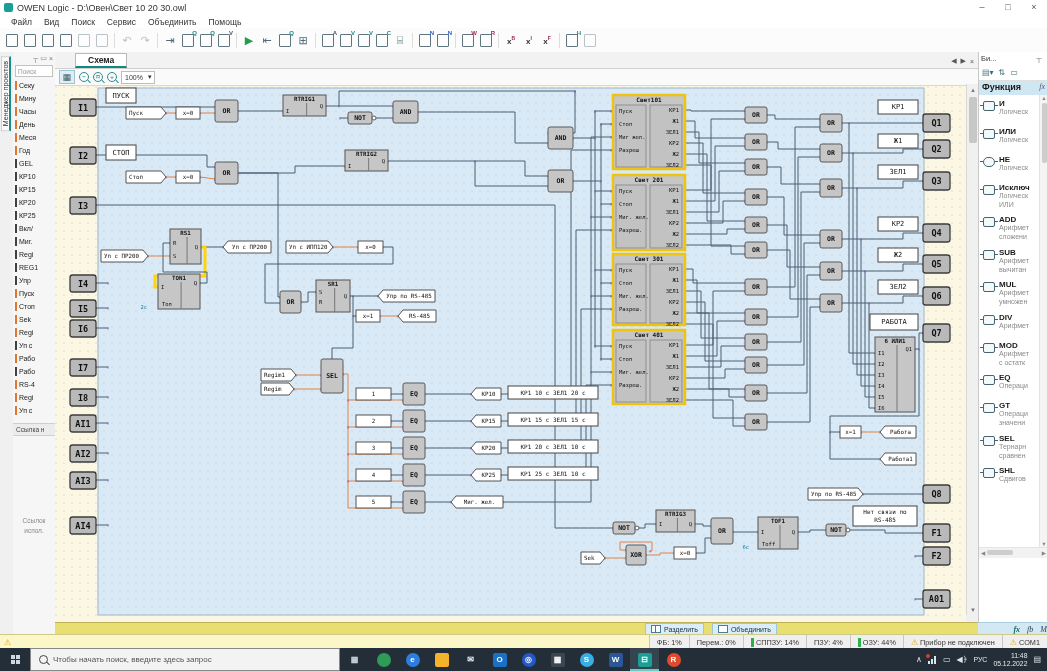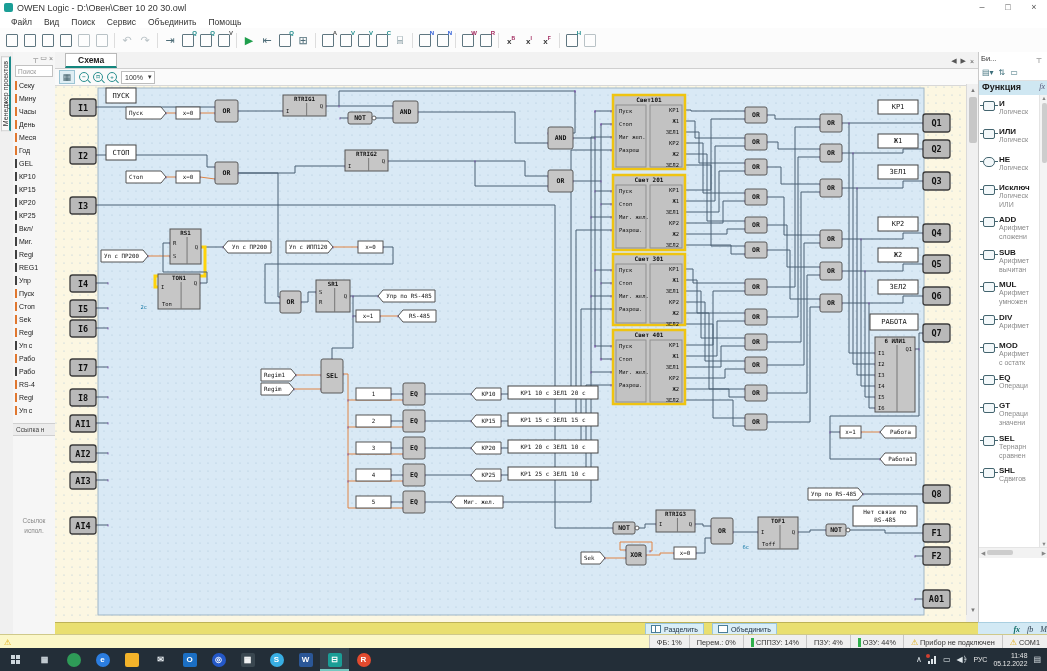--- a/index.html
+++ b/index.html
@@ -41,21 +41,21 @@
   .var-item{height:13px;display:flex;align-items:center;overflow:hidden}
   .vbar{width:2px;height:9px;margin:0 2px;flex:none}
   .vlabel{font-size:7px;color:#222;white-space:nowrap}
   .links-h{height:11px;background:#ececec;border-top:1px solid #cfcfcf;border-bottom:1px solid #cfcfcf;
            font-size:6.5px;color:#444;display:flex;align-items:center;padding-left:3px;margin-top:6px}
   .links-note{font-size:6.5px;color:#888;text-align:center;margin-top:80px;line-height:1.5}
   
   #doc{position:absolute;left:55px;top:52px;width:923px;height:570px;background:#f0f0f0}
   #tabrow{height:16px;background:#f2f2f2;border-bottom:1px solid #cfcfcf;display:flex;align-items:flex-end}
   .doctab{background:#fff;border:1px solid #b9b9b9;border-bottom:2px solid #13867e;padding:1px 12px;
-          font-size:8.5px;font-weight:bold;color:#222;margin-left:10px}
+          font-size:8.5px;font-weight:bold;color:#222;margin-left:20px}
   .tabnav{margin-left:auto;display:flex;gap:4px;font-size:7px;color:#555;align-items:center;padding:0 4px 3px 0}
   #cvtools{height:16px;background:#fafafa;border-bottom:1px solid #d8d8d8;display:flex;align-items:center;gap:4px;padding-left:4px}
   .cvt{font-size:9px;color:#3c5a64;width:14px;height:12px;display:flex;align-items:center;justify-content:center;border:1px solid transparent}
   .cvt.pressed{background:#dfeef4;border:1px solid #9cc4d4}
   .zmag{width:8px;height:8px;border:1.3px solid #2a8f8f;border-radius:50%;position:relative;display:flex;align-items:center;justify-content:center;
         font-size:6px;color:#2a8f8f;font-weight:bold;line-height:6px}
   .zmag::after{content:"";position:absolute;width:4px;height:1.4px;background:#2a8f8f;right:-3.4px;bottom:-1.4px;transform:rotate(45deg)}
   .zoomsel{height:11px;border:1px solid #bdbdbd;background:#fff;font-size:7px;color:#333;display:flex;align-items:center;gap:5px;padding:0 3px}
   #canvas-host{position:relative;width:911px;height:538px;background:#fcf7e2}
   #v-scroll{position:absolute;left:911px;top:32px;width:12px;height:531px;background:#f0f0f0;border-left:1px solid #d9d9d9;
@@ -1326,20 +1326,24 @@
 
   <div id="taskbar">
     <div class="tb-start">
       <span class="winlogo">
           <i></i>
           <i></i>
           <i></i>
           <i></i>
         </span>
     </div>
+    <div class="tb-search">
+      <span class="smag"></span>
+      <span>Чтобы начать поиск, введите здесь запрос</span>
+    </div>
     <div id="tb-icons" style="display:flex">
         <span class="tb-ic">
           <span class="sq" style="background: transparent; color: rgb(207, 216, 222);">▦</span>
         </span>
         <span class="tb-ic">
           <span class="dot" style="background: rgb(46, 155, 87);"></span>
         </span>
         <span class="tb-ic">
           <span class="dot" style="background: rgb(43, 125, 224);">e</span>
         </span>

